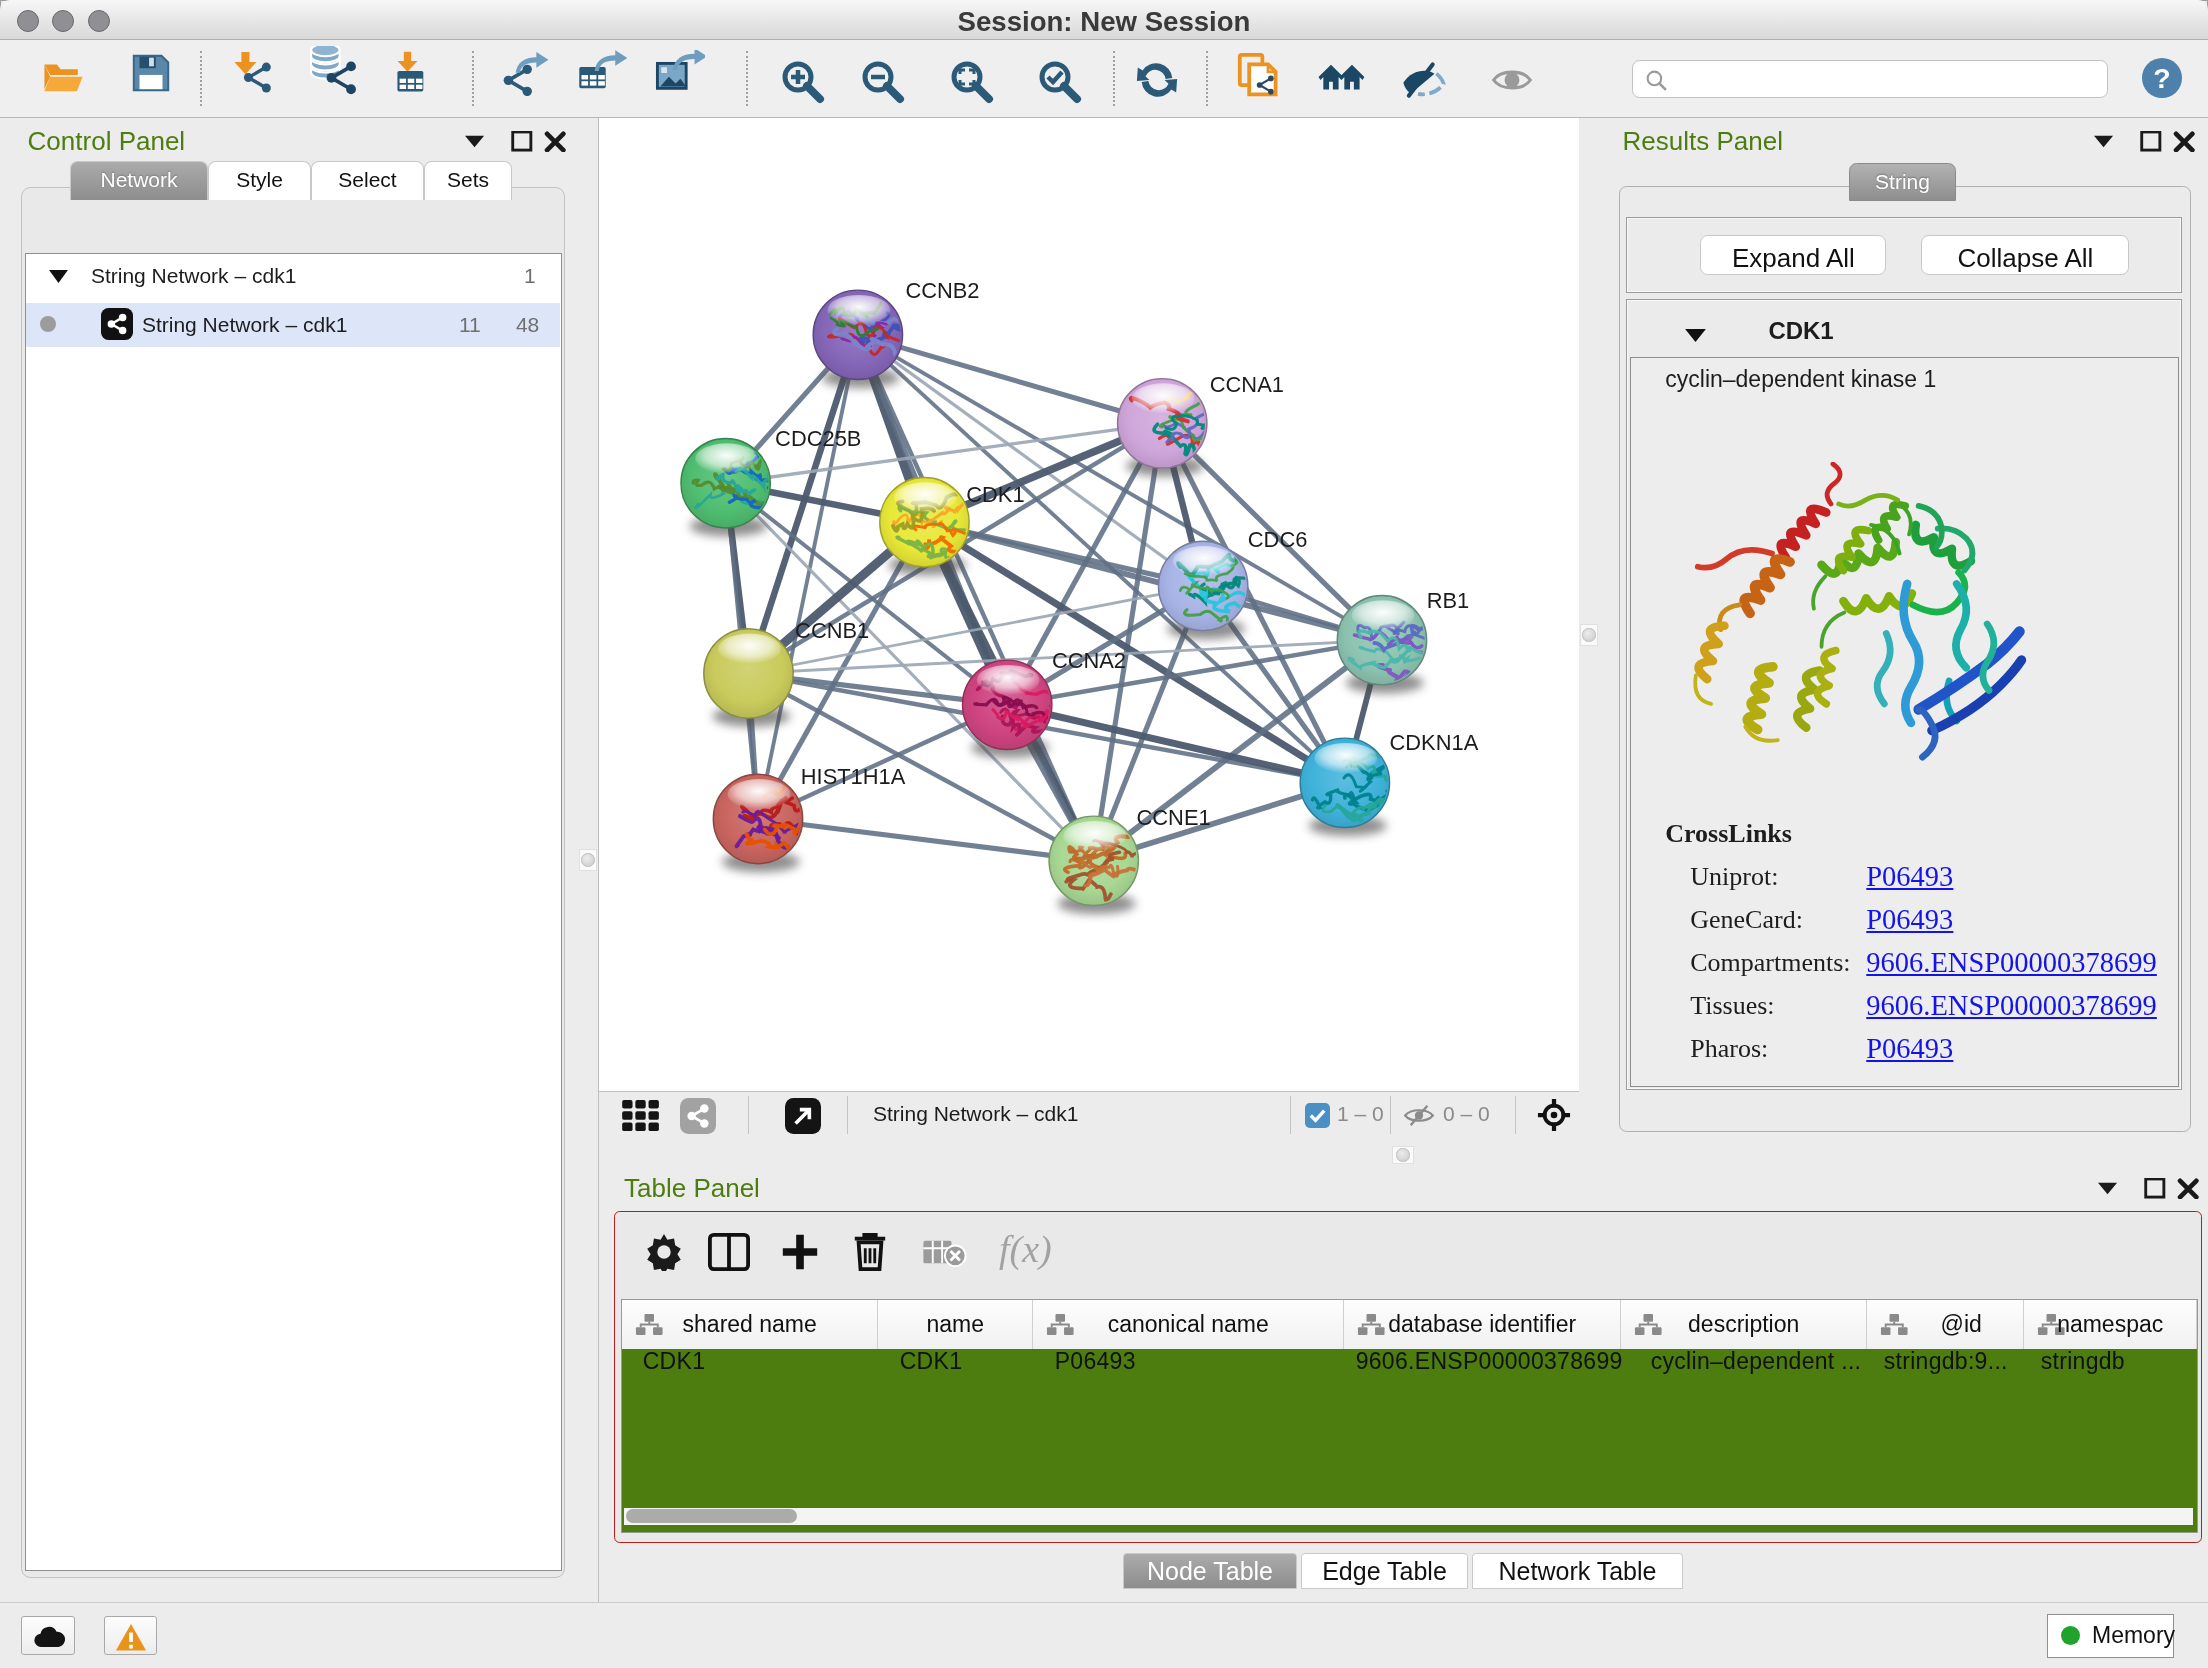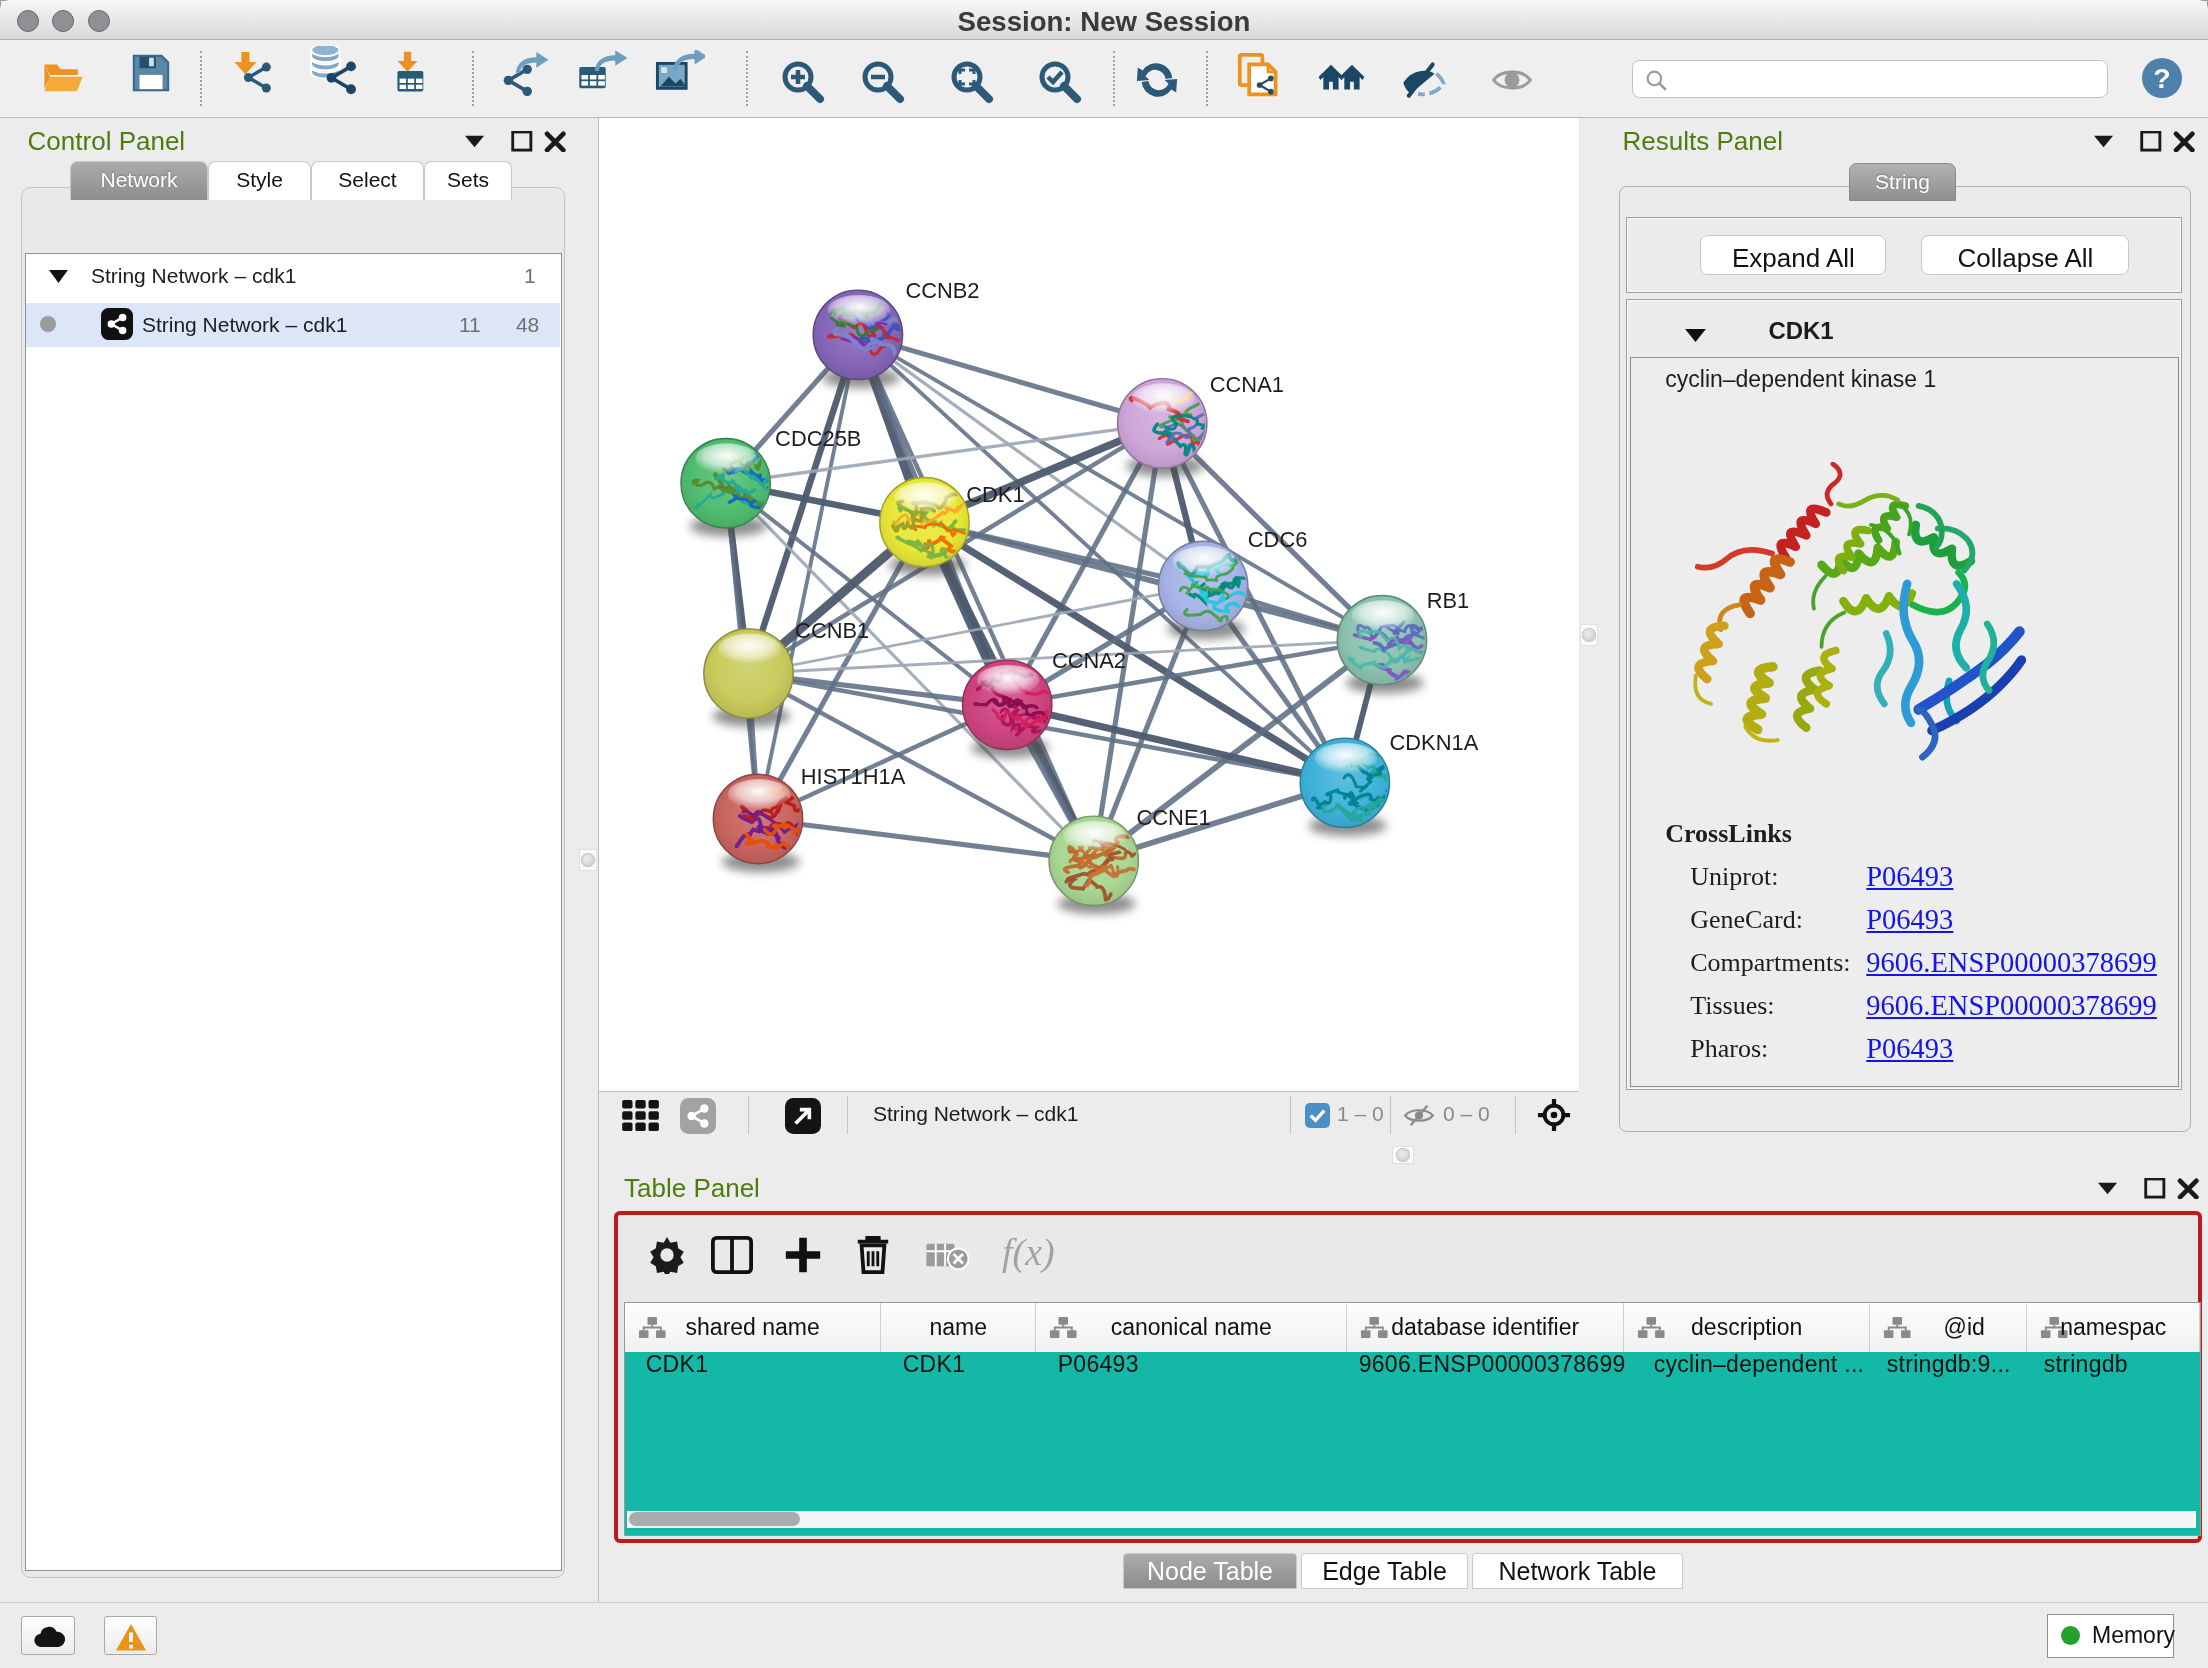--- a/index.html
+++ b/index.html
@@ -33,22 +33,22 @@
 #stringtab{position:absolute;z-index:3;left:236px;top:45px;width:107px;height:38px;background:linear-gradient(#b2b2b2,#8e8e8e);
  border:1px solid #8a8a8a;border-radius:7.6px 7.6px 0 0;color:#fff;font-size:21px;text-align:center;line-height:36px;text-shadow:0 -1px 1.9px rgba(0,0,0,.3)}
 #rpA{position:absolute;left:6.7px;top:30px;width:556px;height:76px;border:1px solid #9c9c9c;box-shadow:inset 0 0 0 1px #f8f8f8}
 .btn{position:absolute;top:17px;height:40px;background:#fff;border:1px solid #c7c7c7;border-radius:7.6px;
  font-size:26px;color:#111;text-align:center}
 #rpB{position:absolute;left:6.7px;top:112px;width:556px;height:791px;border:1px solid #9c9c9c;box-shadow:inset 0 0 0 1px #f8f8f8}
 #rpBin{position:absolute;left:2.9px;top:57px;width:549px;height:730px;background:#ededed;border:1px solid #8d8d8d}
 .serif{font-family:"Liberation Serif",serif}
 a.lnk{color:#1414e8;text-decoration:underline}
 #tablepanel{left:599px;top:1173px;width:1609px;height:429px;background:#ececec}
-#tpbox{position:absolute;left:15px;top:38px;width:1588px;height:332px;background:#e9e9e9;border:4px solid #b91c1c;border-radius:5.7px}
-#tbl{position:absolute;left:5.7px;top:87px;width:1577px;height:234px;background:#14b8a6;border:1.9px solid #989898}
+#tpbox{position:absolute;left:15px;top:38px;width:1588px;height:332px;background:#e9e9e9;border:1px solid #b91c1c;border-radius:5.7px}
+#tbl{position:absolute;left:5.7px;top:87px;width:1577px;height:234px;background:#4d7c0f;border:1.9px solid #989898}
 .th{position:absolute;top:0;height:49px;background:linear-gradient(#fdfdfd,#f1f1f1);border-right:1px solid #cfcfcf;
  font-size:23px;color:#111;text-align:center;line-height:49px}
 .treeic{position:absolute;top:13.3px;width:28.5px;height:23px}
 .td{position:absolute;top:40px;height:42px;font-size:23px;color:#111;line-height:42px;letter-spacing:0.3px}
 #statusbar{left:0;top:1602px;width:2208px;height:67px;background:#ececec;border-top:1px solid #cdcdcd}
 .sbtn{position:absolute;background:linear-gradient(#fdfdfd,#ececec);border:1px solid #a8a8a8;border-radius:2.9px}
 #memory{position:absolute;left:2047px;top:10.5px;width:127px;height:44px;background:#fff;border:1.9px solid #8f8f8f;
  font-size:23px;color:#111;text-align:left;line-height:40px;padding-left:44px}
 .grip{position:absolute;width:18px;height:22px;background:#fafafa;border:1px solid #e0e0e0;display:flex;align-items:center;justify-content:center}
 .gripdot{width:13.3px;height:13.3px;border-radius:50%;background:radial-gradient(circle at 40% 35%,#ececec,#c9c9c9);border:1px solid #bdbdbd}

